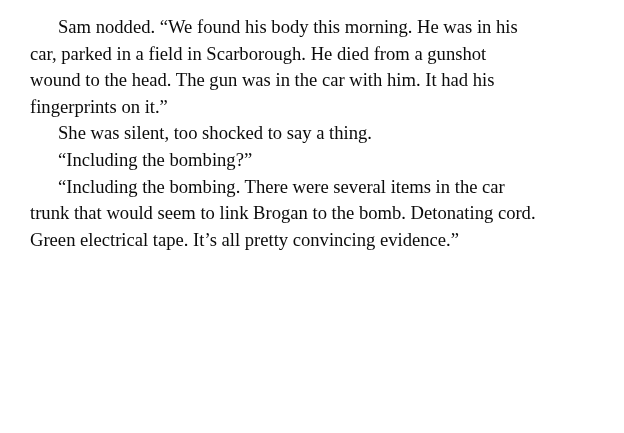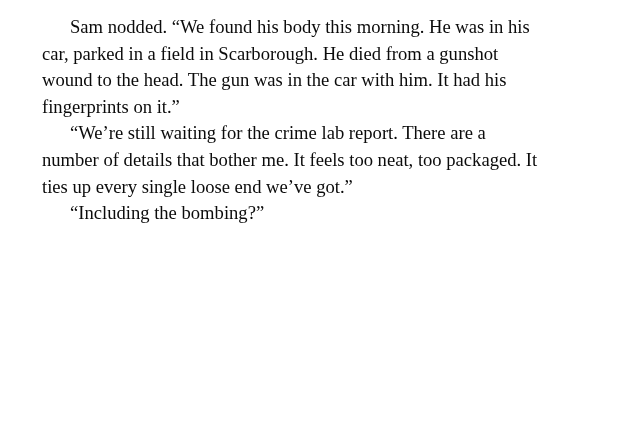--- a/index.html
+++ b/index.html
@@ -11,37 +11,38 @@
     height: 433px;
     background: #ffffff;
     font-family: "Liberation Serif", "DejaVu Serif", serif;
     color: #000000;
     overflow: hidden;
   }
   .page {
     box-sizing: border-box;
     width: 624px;
     height: 433px;
-    padding: 14px 86px 0 42px;
+    padding: 14px 86px 0 30px;
     background: #ffffff;
   }
   .body-text {
     font-size: 18.6px;
     line-height: 26.6px;
     text-align: left;
     color: #0b0b0b;
   }
   .para {
     margin: 0;
     text-indent: 28px;
     white-space: normal;
   }
 </style>
 </head>
 <body>
 
 <div class="page">
   <div class="body-text">
     <p class="para">Sam nodded. “We found his body this morning. He was in his car, parked in a field in Scarborough. He died from a gunshot wound to the head. The gun was in the car with him. It had his fingerprints on it.”</p>
-    <p class="para">“We’re still waiting for the crime lab report. There are a number of details that bother me. It feels too neat, too packaged. It ties up every single loose end we’ve got.”</p>
+    <p class="para">She was silent, too shocked to say a thing.</p>
     <p class="para">“Including the bombing?”</p>
+    <p class="para">“Including the bombing. There were several items in the car trunk that would seem to link Brogan to the bomb. Detonating cord. Green electrical tape. It’s all pretty convincing evidence.”</p>
   </div>
 </div>
 
 </body></html>

